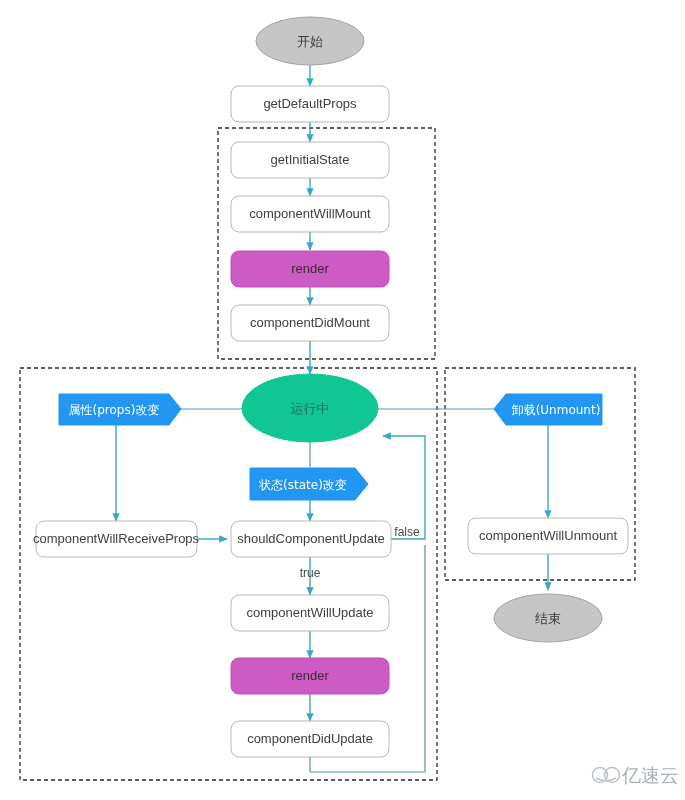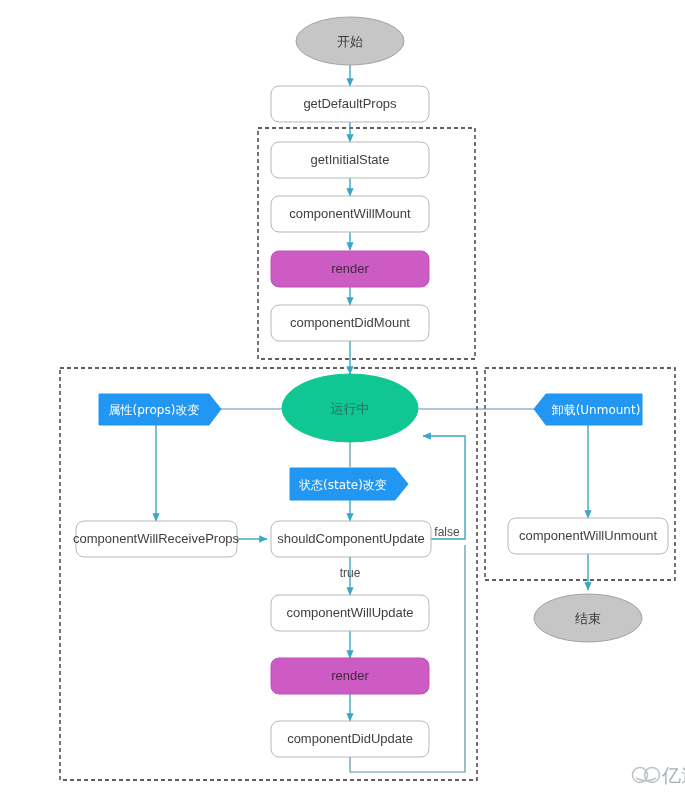--- a/index.html
+++ b/index.html
@@ -12,21 +12,20 @@
     height: 800px;
     position: relative;
     overflow: hidden;
     font-family: "Liberation Sans", "DejaVu Sans", sans-serif;
   }
   #diagram-root {
     position: absolute;
     left: 0; top: 0;
     width: 624px;
     height: 800px;
-    margin-left: 40px;
   }
   svg#flow {
     position: absolute;
     left: 0; top: 0;
     width: 685px;
     height: 800px;
   }
   .node-label {
     font-family: "Liberation Sans", "DejaVu Sans", sans-serif;
     font-size: 13px;

